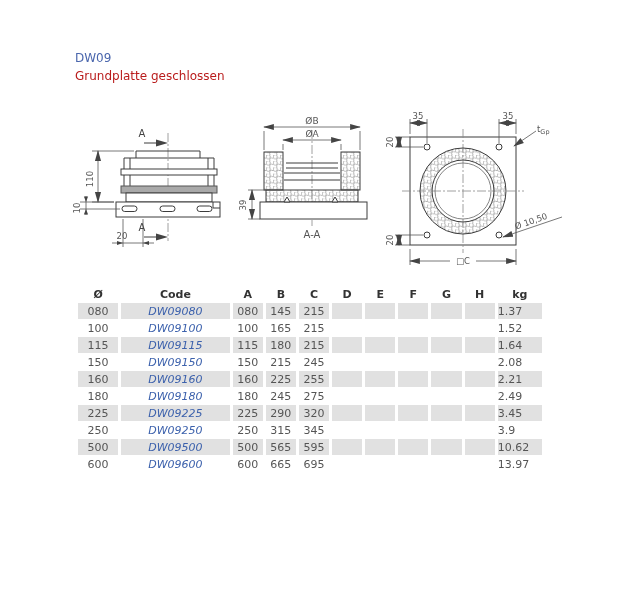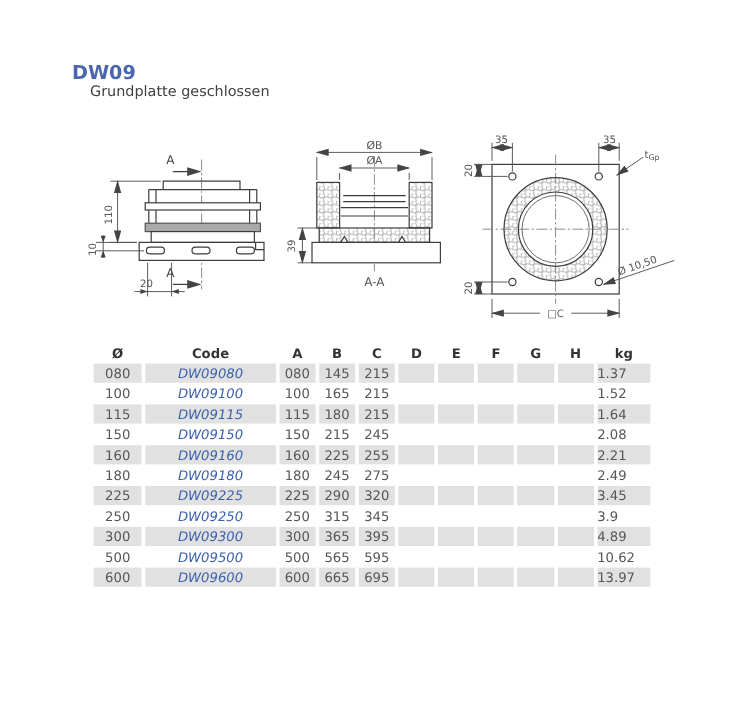--- a/index.html
+++ b/index.html
@@ -1,19 +1,19 @@
 <!DOCTYPE html>
 <html><head>
 <meta charset="utf-8">
 <style>
   html,body{margin:0;padding:0;background:#fff;}
   #page{position:relative;width:619px;height:596px;background:#fff;overflow:hidden;
         font-family:"DejaVu Sans","Liberation Sans",sans-serif;}
-  #title{position:absolute;left:60px;top:51px;font-size:16px;color:var(--accent,#4a66ad);font-weight:bold;}
-  #subtitle{position:absolute;left:75px;top:69px;font-size:12px;color:#404040;}
+  #title{position:absolute;left:75px;top:51px;font-size:12px;color:var(--accent,#4a66ad);}
+  #subtitle{position:absolute;left:75px;top:69px;font-size:12px;color:#b91c1c;}
   #drawing{position:absolute;left:0;top:95px;}
   svg text{font-family:"DejaVu Sans","Liberation Sans",sans-serif;}
   .dim{font-size:8.5px;fill:#555;}
   .seclbl{font-size:10px;fill:#444;}
   .dialbl{font-size:9px;fill:#555;}
   .viewlbl{font-size:10px;fill:#555;}
   .thin{stroke:#555;stroke-width:0.8;fill:none;}
   .cl{stroke:#888;stroke-width:0.8;stroke-dasharray:9 2 2 2;fill:none;}
   #table-wrap{position:absolute;left:75px;top:286px;width:470px;}
   table{border-collapse:separate;border-spacing:3px 1px;width:470px;table-layout:fixed;
@@ -306,33 +306,20 @@
       <td>315</td>
       <td>345</td>
       <td></td>
       <td></td>
       <td></td>
       <td></td>
       <td></td>
       <td class="c-kg">3.9</td>
     </tr>
 
-    <tr>
-      <td>300</td>
-      <td><a href="#">DW09300</a></td>
-      <td>300</td>
-      <td>365</td>
-      <td>395</td>
-      <td></td>
-      <td></td>
-      <td></td>
-      <td></td>
-      <td></td>
-      <td class="c-kg">4.89</td>
-    </tr>
 
 
 
 
     <tr>
       <td>500</td>
       <td><a href="#">DW09500</a></td>
       <td>500</td>
       <td>565</td>
       <td>595</td>

